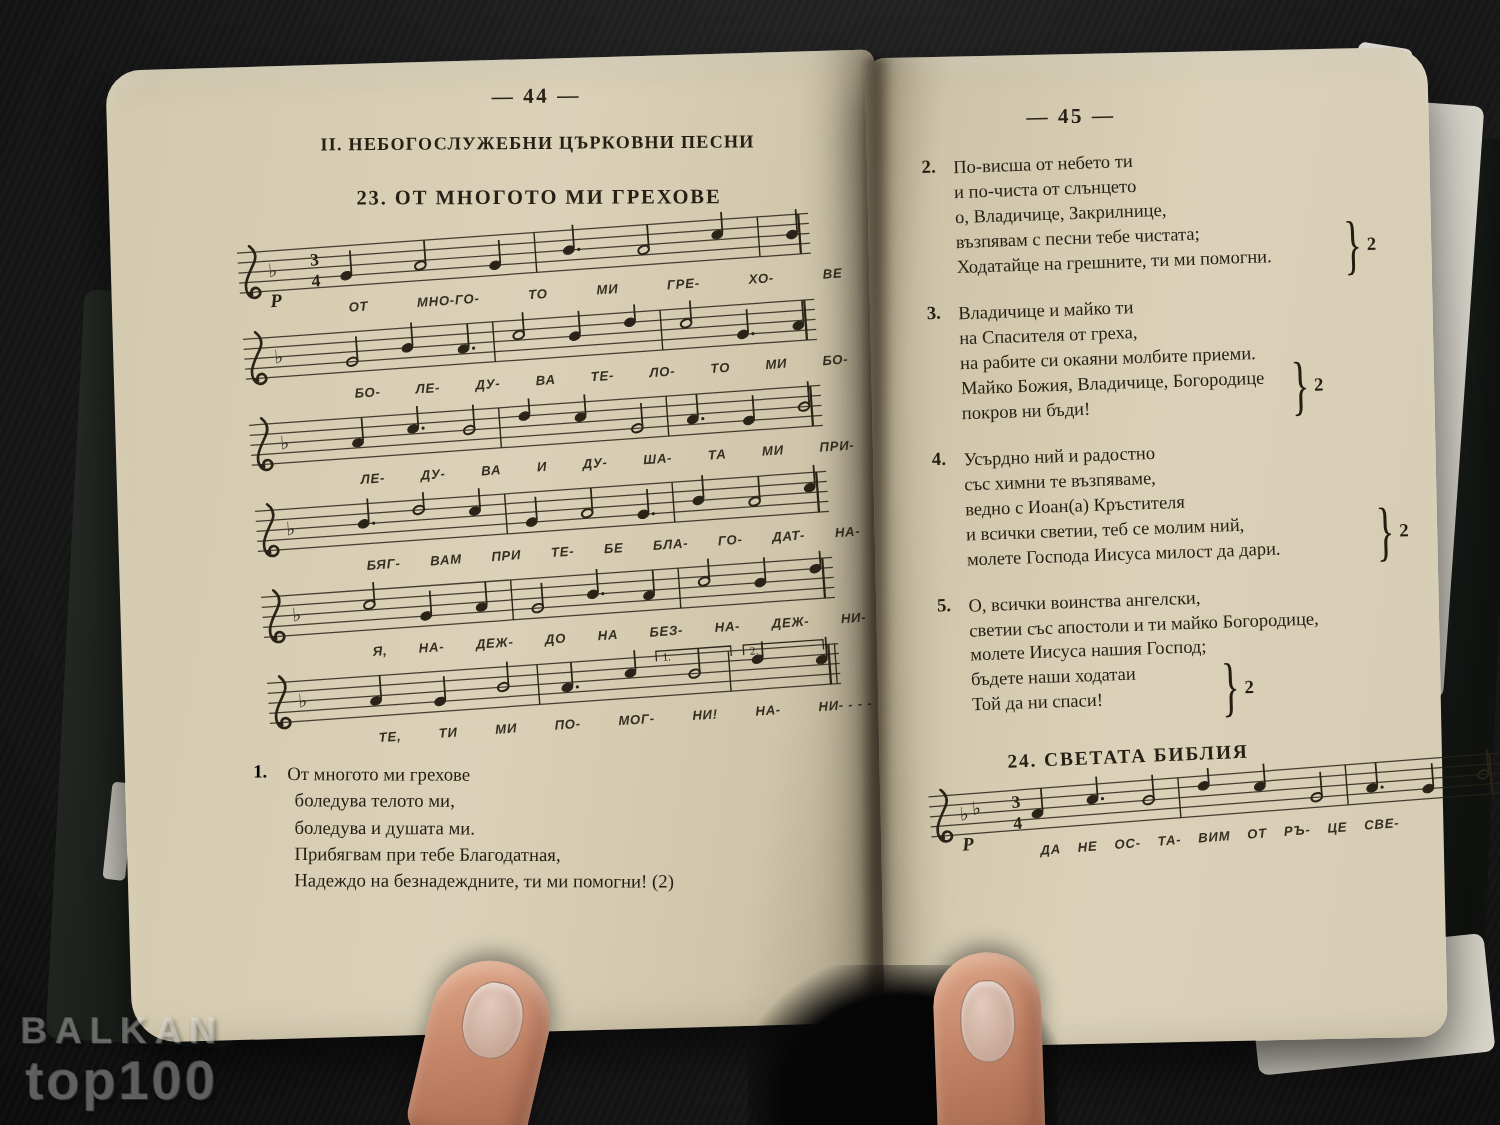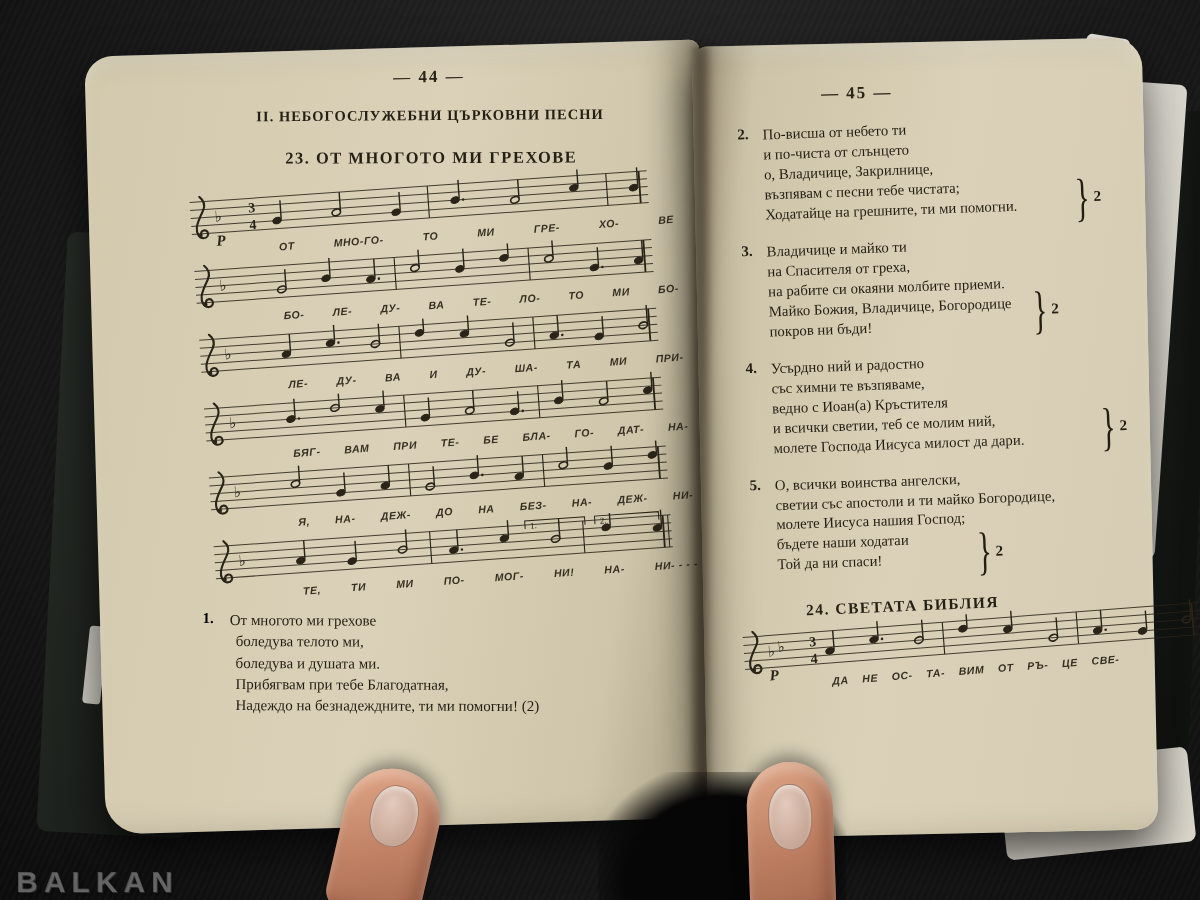--- a/index.html
+++ b/index.html
@@ -87,21 +87,21 @@
     border-radius:46px 46px 18px 18px;
     background:linear-gradient(168deg,#d89f80 8%,#bd7e61 55%,#a66a50 95%);
     box-shadow:inset 0 8px 10px rgba(255,235,220,.35), inset -10px -6px 16px rgba(90,40,25,.35), 0 -6px 16px rgba(0,0,0,.4);}
   .nail{position:absolute;border-radius:46%;border:1px solid rgba(115,70,50,.45);
     background:radial-gradient(ellipse at 40% 30%, #e3cabc 0%, #cdaf9f 55%, #bb9684 100%);
     box-shadow:inset 0 3px 5px rgba(255,255,255,.5);}
   .finger-left .nail{left:26px;top:16px;width:46px;height:60px;}
   .finger-right .nail{left:21px;top:22px;width:42px;height:64px;}
 
   
-  .wm{position:absolute;left:6px;bottom:1px;z-index:6;color:rgba(244,244,242,.34);
+  .wm{position:absolute;left:6px;bottom:12px;z-index:6;color:rgba(244,244,242,.34);
     font-family:"Liberation Sans",sans-serif;pointer-events:none;
     text-shadow:1px 1px 0 rgba(255,255,255,.16), 2px 3px 4px rgba(0,0,0,.5);}
   .wm-brand{font-size:30px;font-weight:bold;letter-spacing:6px;margin-left:10px;opacity:.85;}
   .wm-word{position:relative;font-size:96px;font-weight:bold;line-height:.88;letter-spacing:1px;opacity:.72;}
   .wm-arrow{position:absolute;left:278px;bottom:14px;width:0;height:0;opacity:.8;
     border-top:28px solid transparent;border-bottom:28px solid transparent;
     border-left:48px solid rgba(250,250,250,.30);}
   .wm-suffix{font-size:44px;font-weight:bold;letter-spacing:2px;margin-left:14px;opacity:.8;line-height:1.05;}
 </style>
 </head>
@@ -529,14 +529,15 @@
 
   <div class="finger finger-left">
     <div class="nail"></div>
   </div>
   <div class="finger finger-right">
     <div class="nail"></div>
   </div>
 
   <div class="wm">
     <div class="wm-brand">BALKAN</div>
+    <div class="wm-suffix">top100</div>
   </div>
 </div>
 
 </body></html>

